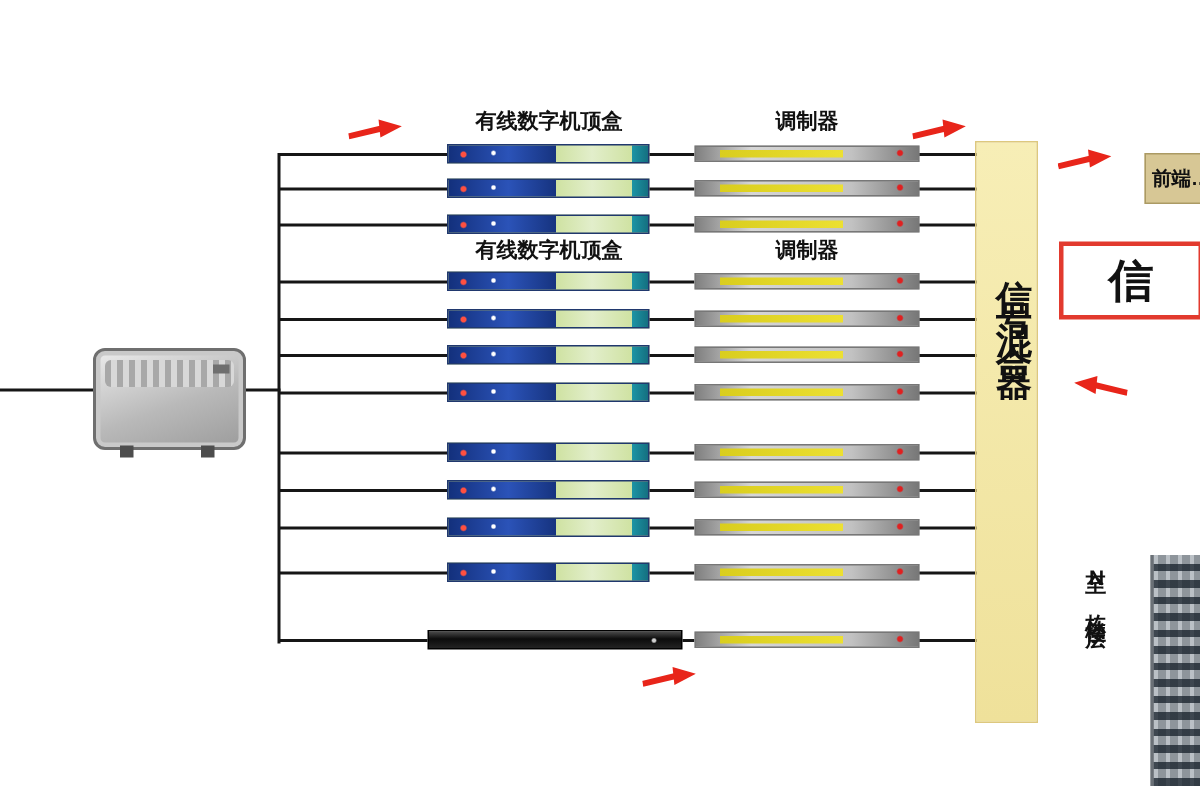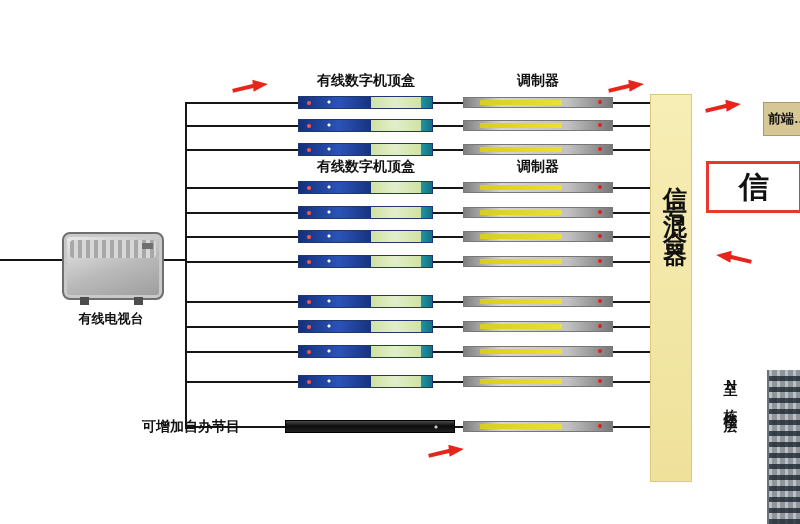--- a/index.html
+++ b/index.html
@@ -64,21 +64,20 @@
   <div class="hline" style="left:0;top:259px;width:64px;"></div>
   <div class="hline" style="left:158px;top:259px;width:29px;"></div>
   <div class="vline" style="left:185px;top:102px;height:327px;"></div>
 
   <div id="station">
     <div class="ridges"></div>
     <div class="led"></div>
     <div class="port1"></div>
     <div class="port2"></div>
   </div>
-  <div class="lbl" style="left:62px;top:310px;width:98px;font-size:13px;">有线电视台</div>
 
   <div class="lbl" style="left:296px;top:72px;width:140px;">有线数字机顶盒</div>
   <div class="lbl" style="left:463px;top:72px;width:150px;">调制器</div>
   <div class="lbl" style="left:296px;top:158px;width:140px;">有线数字机顶盒</div>
   <div class="lbl" style="left:463px;top:158px;width:150px;">调制器</div>
 
   <div id="rows-layer">
       <div class="hline" style="left: 186px; top: 102px; width: 112px;"></div>
       <div class="stb" style="left: 298px; top: 96px;"></div>
       <div class="hline" style="left: 433px; top: 102px; width: 30px;"></div>
@@ -134,21 +133,20 @@
       <div class="hline" style="left: 433px; top: 381px; width: 30px;"></div>
       <div class="mod" style="left: 463px; top: 376px;"></div>
       <div class="hline" style="left: 613px; top: 381px; width: 39px;"></div>
       <div class="hline" style="left: 186px; top: 426px; width: 99px;"></div>
       <div class="blackbar" style="left: 285px; top: 420px;"></div>
       <div class="hline" style="left: 455px; top: 426px; width: 8px;"></div>
       <div class="mod" style="left: 463px; top: 421px;"></div>
       <div class="hline" style="left: 613px; top: 426px; width: 39px;"></div>
     </div>
 
-  <div class="lbl" style="left:142px;top:418px;">可增加自办节目</div>
 
   <div id="mixer"></div>
   <div id="mixer-label">信号混合器</div>
 
   <div id="frontend">
     <span>前端…</span>
   </div>
   <div id="ampbox">
     <span>信</span>
   </div>

